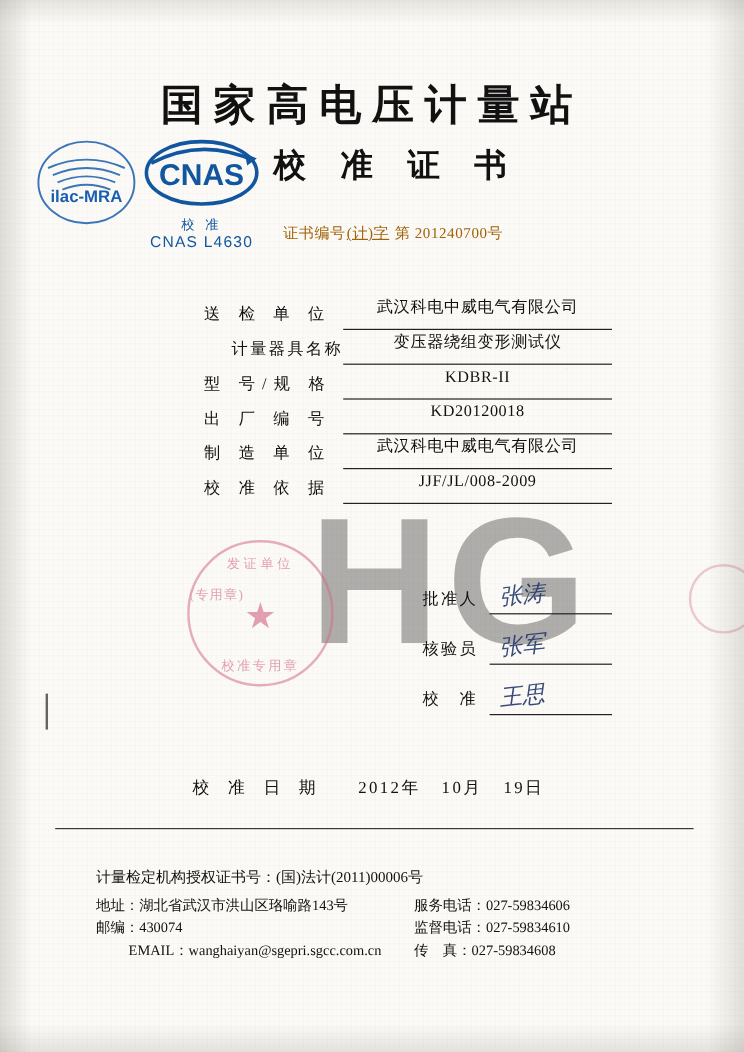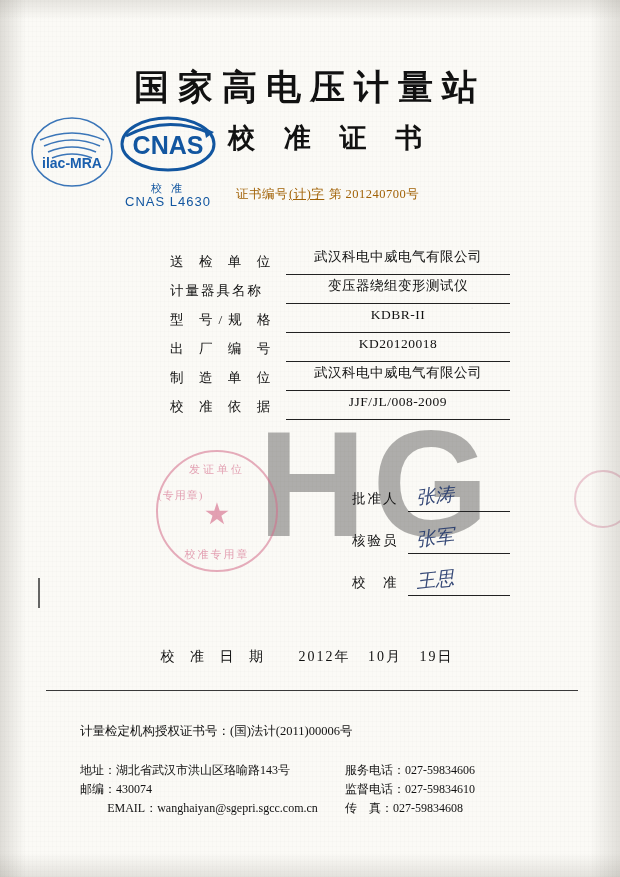--- a/index.html
+++ b/index.html
@@ -142,20 +142,21 @@
   .field-label {
     width: 116px;
     font-size: 13.5px;
     letter-spacing: 6px;
     color: #111;
     padding-bottom: 4px;
     white-space: nowrap;
   }
   .field-label.tight {
     letter-spacing: 2px;
+    text-align: right;
   }
   .field-value-wrap {
     flex: 1;
     border-bottom: 1px solid #222;
     text-align: center;
     padding-bottom: 7px;
     height: 20px;
   }
   .field-value {
     font-size: 13.5px;
@@ -234,21 +235,21 @@
     position: absolute;
     left: 80px;
     top: 722px;
     width: 470px;
     font-size: 12px;
     line-height: 19px;
     color: #111;
   }
   .footer .auth {
     font-size: 12.5px;
-    margin-bottom: 20px;
+    margin-bottom: 4px;
   }
   .footer-cols {
     display: flex;
   }
   .footer-left { width: 265px; }
   .footer-right { width: 205px; }
   .footer-line { white-space: nowrap; }
   .mono { font-family: "Liberation Serif", serif; text-align: center; }
 
   

